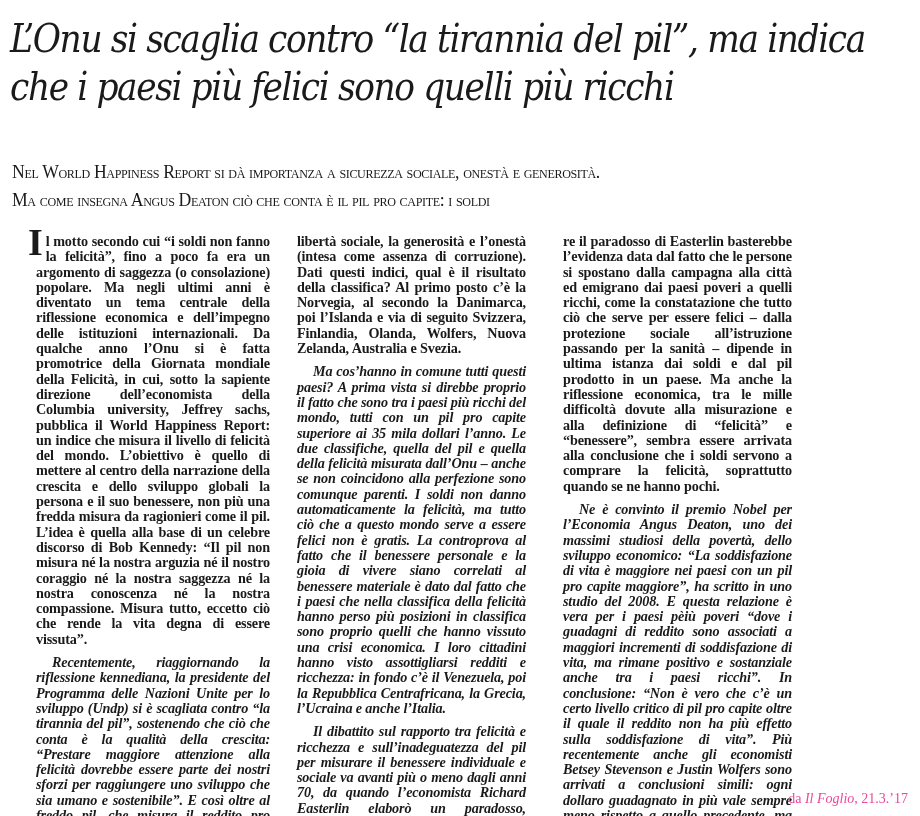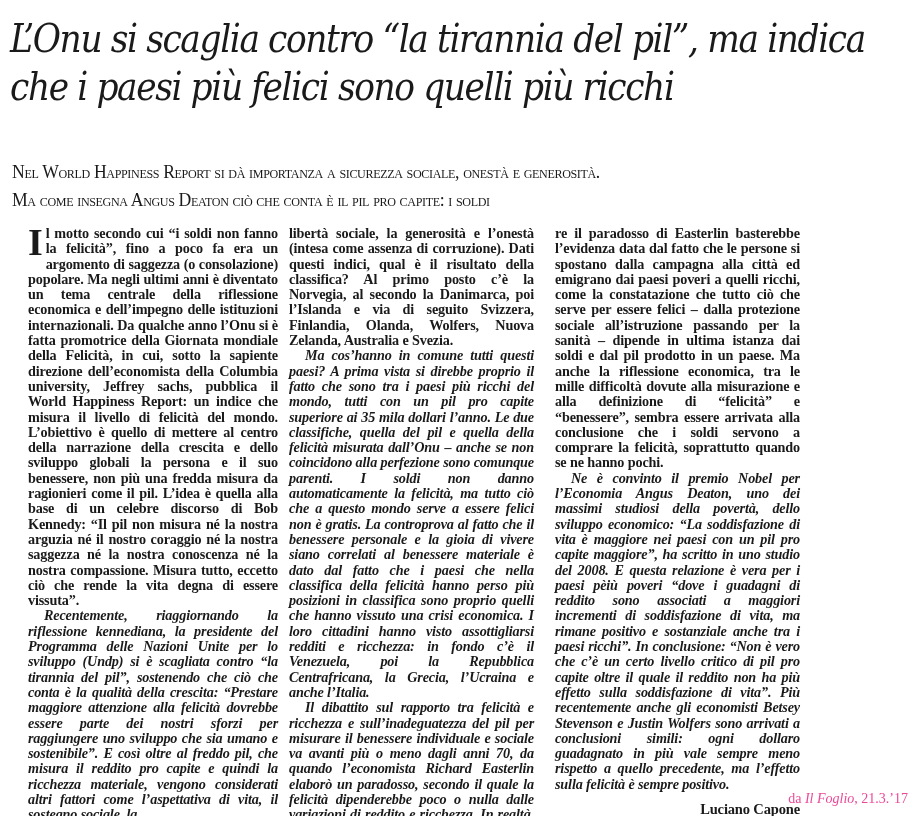--- a/index.html
+++ b/index.html
@@ -22,21 +22,21 @@
   }
   .col {
     position: absolute; top: 0;
     font-family: "Liberation Serif", serif; font-weight: bold;
     font-size: 14.2px; line-height: 15.3px; text-align: justify;
     letter-spacing: -0.15px;
   }
   .col1 { left: 0; width: 250px; }
   .col2 { left: 261px; width: 245px; }
   .col3 { left: 527px; width: 245px; }
-  .col p { margin: 0; text-indent: 0; }
+  .col p { margin: 8px; text-indent: 0; }
   .col p.ind { text-indent: 16px; font-style: italic; }
   .dropcap {
     float: left; font-size: 38px; line-height: 30px; margin: 1px 3px 0 0;
     font-family: "Liberation Serif", serif; font-weight: bold;
   }
   .byline {
     text-align: right; margin-top: 10px; font-weight: bold;
     font-family: "Liberation Serif", serif; font-size: 14.5px;
   }
   .source {

